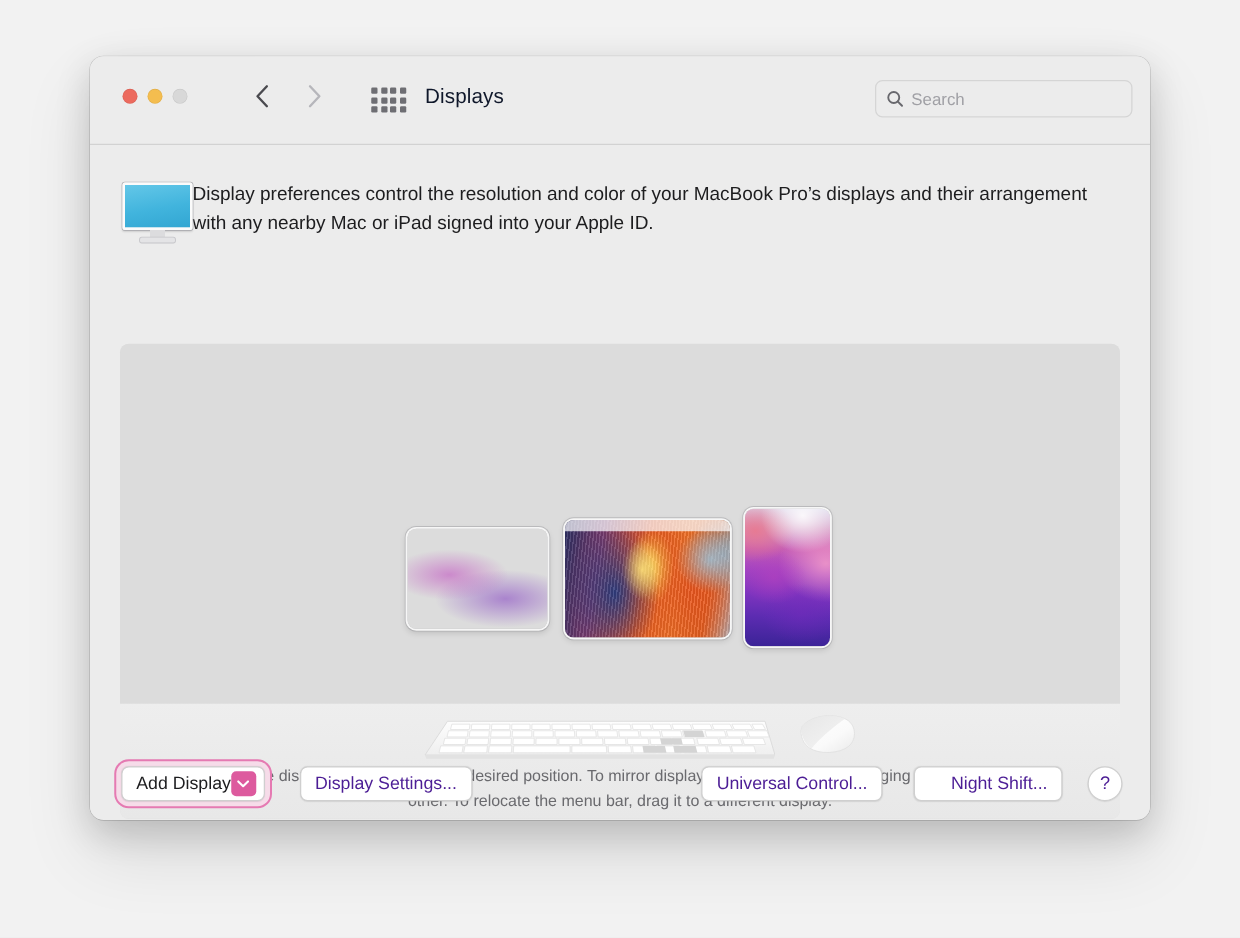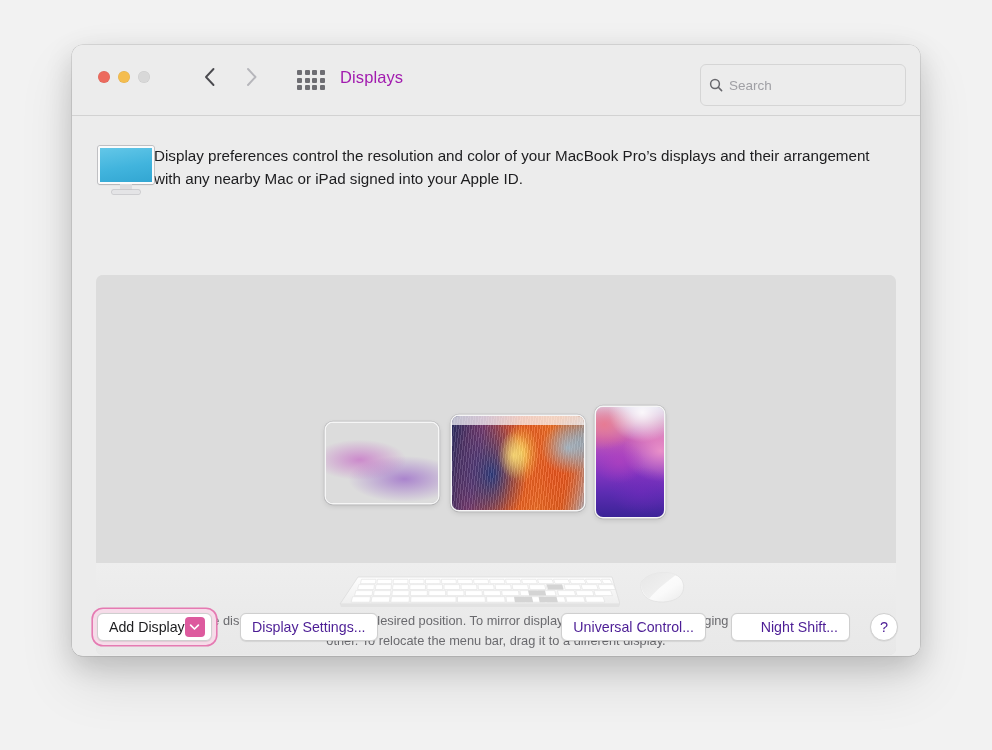--- a/index.html
+++ b/index.html
@@ -82,30 +82,30 @@
     width: 5px; height: 5px;
     background: #6e6e73;
     border-radius: 1px;
   }
 
   #window-title {
     position: absolute;
     left: 268px;
     top: 23px;
     font-size: 16.5px;
-    color: #a21caf;
+    color: #0f172a;
     letter-spacing: 0.1px;
   }
 
   #search-field {
     position: absolute;
     right: 14px;
     top: 19px;
     width: 206px;
-    height: 42px;
+    height: 30px;
     background: #ececec;
     border: 1px solid #d5d5d5;
     border-radius: 6px;
     display: flex;
     align-items: center;
     padding: 5px 8px;
     gap: 6px;
   }
   #search-placeholder {
     font-size: 13.5px;

